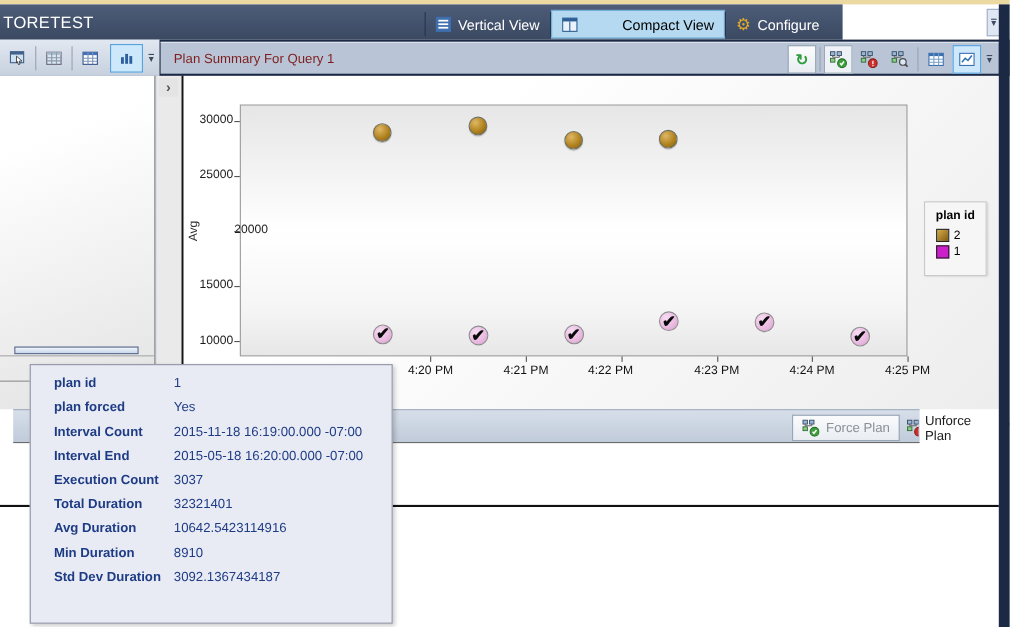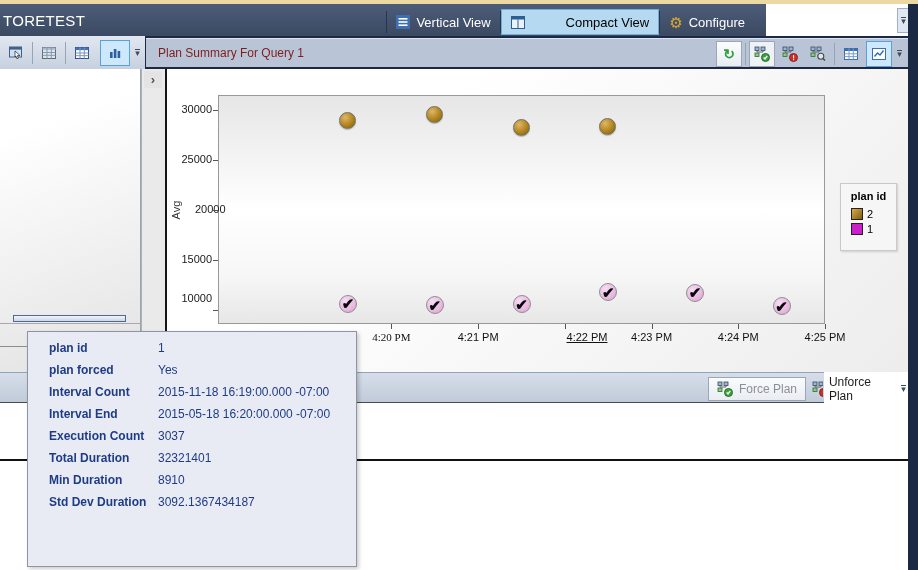--- a/index.html
+++ b/index.html
@@ -70,21 +70,21 @@
     font-size:15px;font-weight:bold;color:#0a0a0a;line-height:1;}
   .legend{left:840px;top:183px;width:57px;height:68px;background:#f6f6f6;
     border:1px solid #c9c9c9;box-shadow:1px 1px 2px rgba(0,0,0,.15);padding-top:6px;}
   .legend-title{font-size:11px;font-weight:bold;color:#000;text-align:center;margin-bottom:6px;}
   .legend-item{display:flex;align-items:center;gap:4px;margin:3px 0 3px 10px;font-size:11px;color:#000;}
   .sw{width:12px;height:12px;border:1px solid #222;box-sizing:border-box;}
   .sw.brown-gradient{background:linear-gradient(135deg,#d8ab4a,#7d5c10);}
   .sw.magenta{background:#cb1fcb;}
 
   
-  .force-bar{left:0;top:372px;width:824px;height:31px;
+  .force-bar{left:12px;top:372px;width:824px;height:31px;
     background:linear-gradient(#d6dee9,#c0cbda);border-top:1px solid #93a2b6;
     border-bottom:1px solid #4a4a4a;}
   .fb-btn{position:absolute;top:4px;height:24px;display:flex;align-items:center;gap:6px;
     padding:0 8px;font-size:12px;box-sizing:border-box;}
   .fb-btn.disabled{color:#8b9097;background:linear-gradient(#fafbfc,#e9edf2);
     border:1px solid #9aa7b6;}
   .fb-btn.enabled{color:#1c1c1c;}
 
   
   .query-pane{left:0;top:403px;width:908px;height:56px;background:#ffffff;}
@@ -251,36 +251,36 @@
     <span>›</span>
   </div>
 <div class="abs splitter"></div>
 
 <div class="abs chart-area">
   
 </div>
 <div class="abs avg-label">Avg</div>
 <div class="abs plot"></div>
 <div id="chart-layer" class="abs" style="left:0;top:0;width:918px;height:570px;pointer-events:none;">
-    <div class="abs y-tick-label" style="left: 168px; top: 292px;">10000</div>
+    <div class="abs y-tick-label" style="left: 168px; top: 304px;">10000</div>
     <div class="abs y-tick-mark" style="left: 213px; top: 310px;"></div>
     <div class="abs y-tick-label" style="left: 168px; top: 253px;">15000</div>
     <div class="abs y-tick-mark" style="left: 213px; top: 260px;"></div>
-    <div class="abs y-tick-label" style="left: 155px; top: 203px; padding-left: 40px;">20000</div>
+    <div class="abs y-tick-label" style="left: 173px; top: 203px; padding-left: 40px;">20000</div>
     <div class="abs y-tick-mark" style="left: 213px; top: 210px;"></div>
     <div class="abs y-tick-label" style="left: 168px; top: 153px;">25000</div>
     <div class="abs y-tick-mark" style="left: 213px; top: 160px;"></div>
     <div class="abs y-tick-label" style="left: 168px; top: 103px;">30000</div>
     <div class="abs y-tick-mark" style="left: 213px; top: 110px;"></div>
     <div class="abs x-tick-mark" style="left: 391.429px; top: 324px;"></div>
-    <div class="abs x-tick-label" style="left: 359.429px; top: 331px; font-family: Liberation Serif, serif;">4:20 PM</div>
+    <div class="abs x-tick-label" style="left: 359.429px; top: 331px;">4:20 PM</div>
     <div class="abs x-tick-mark" style="left: 478.143px; top: 324px;"></div>
     <div class="abs x-tick-label" style="left: 446.143px; top: 331px;">4:21 PM</div>
     <div class="abs x-tick-mark" style="left: 564.857px; top: 324px;"></div>
-    <div class="abs x-tick-label" style="left: 555px; top: 331px; text-decoration: underline;">4:22 PM</div>
+    <div class="abs x-tick-label" style="left: 523px; top: 331px;">4:22 PM</div>
     <div class="abs x-tick-mark" style="left: 651.571px; top: 324px;"></div>
     <div class="abs x-tick-label" style="left: 619.571px; top: 331px;">4:23 PM</div>
     <div class="abs x-tick-mark" style="left: 738.286px; top: 324px;"></div>
     <div class="abs x-tick-label" style="left: 706.286px; top: 331px;">4:24 PM</div>
     <div class="abs x-tick-mark" style="left: 825px; top: 324px;"></div>
     <div class="abs x-tick-label" style="left: 793px; top: 331px;">4:25 PM</div>
     <div class="abs pt-brown" style="left: 339.071px; top: 112px; pointer-events: auto;"></div>
     <div class="abs pt-brown" style="left: 425.786px; top: 106px; pointer-events: auto;"></div>
     <div class="abs pt-brown" style="left: 512.5px; top: 118.5px; pointer-events: auto;"></div>
     <div class="abs pt-brown" style="left: 599.214px; top: 118px; pointer-events: auto;"></div>
@@ -362,20 +362,24 @@
       </div>
       <div class="tt-row">
         <span class="tt-label">Execution Count</span>
         <span class="tt-value">3037</span>
       </div>
       <div class="tt-row">
         <span class="tt-label">Total Duration</span>
         <span class="tt-value">32321401</span>
       </div>
       <div class="tt-row">
+        <span class="tt-label">Avg Duration</span>
+        <span class="tt-value">10642.5423114916</span>
+      </div>
+      <div class="tt-row">
         <span class="tt-label">Min Duration</span>
         <span class="tt-value">8910</span>
       </div>
       <div class="tt-row">
         <span class="tt-label">Std Dev Duration</span>
         <span class="tt-value">3092.1367434187</span>
       </div>
     </div>
 </div>
 

